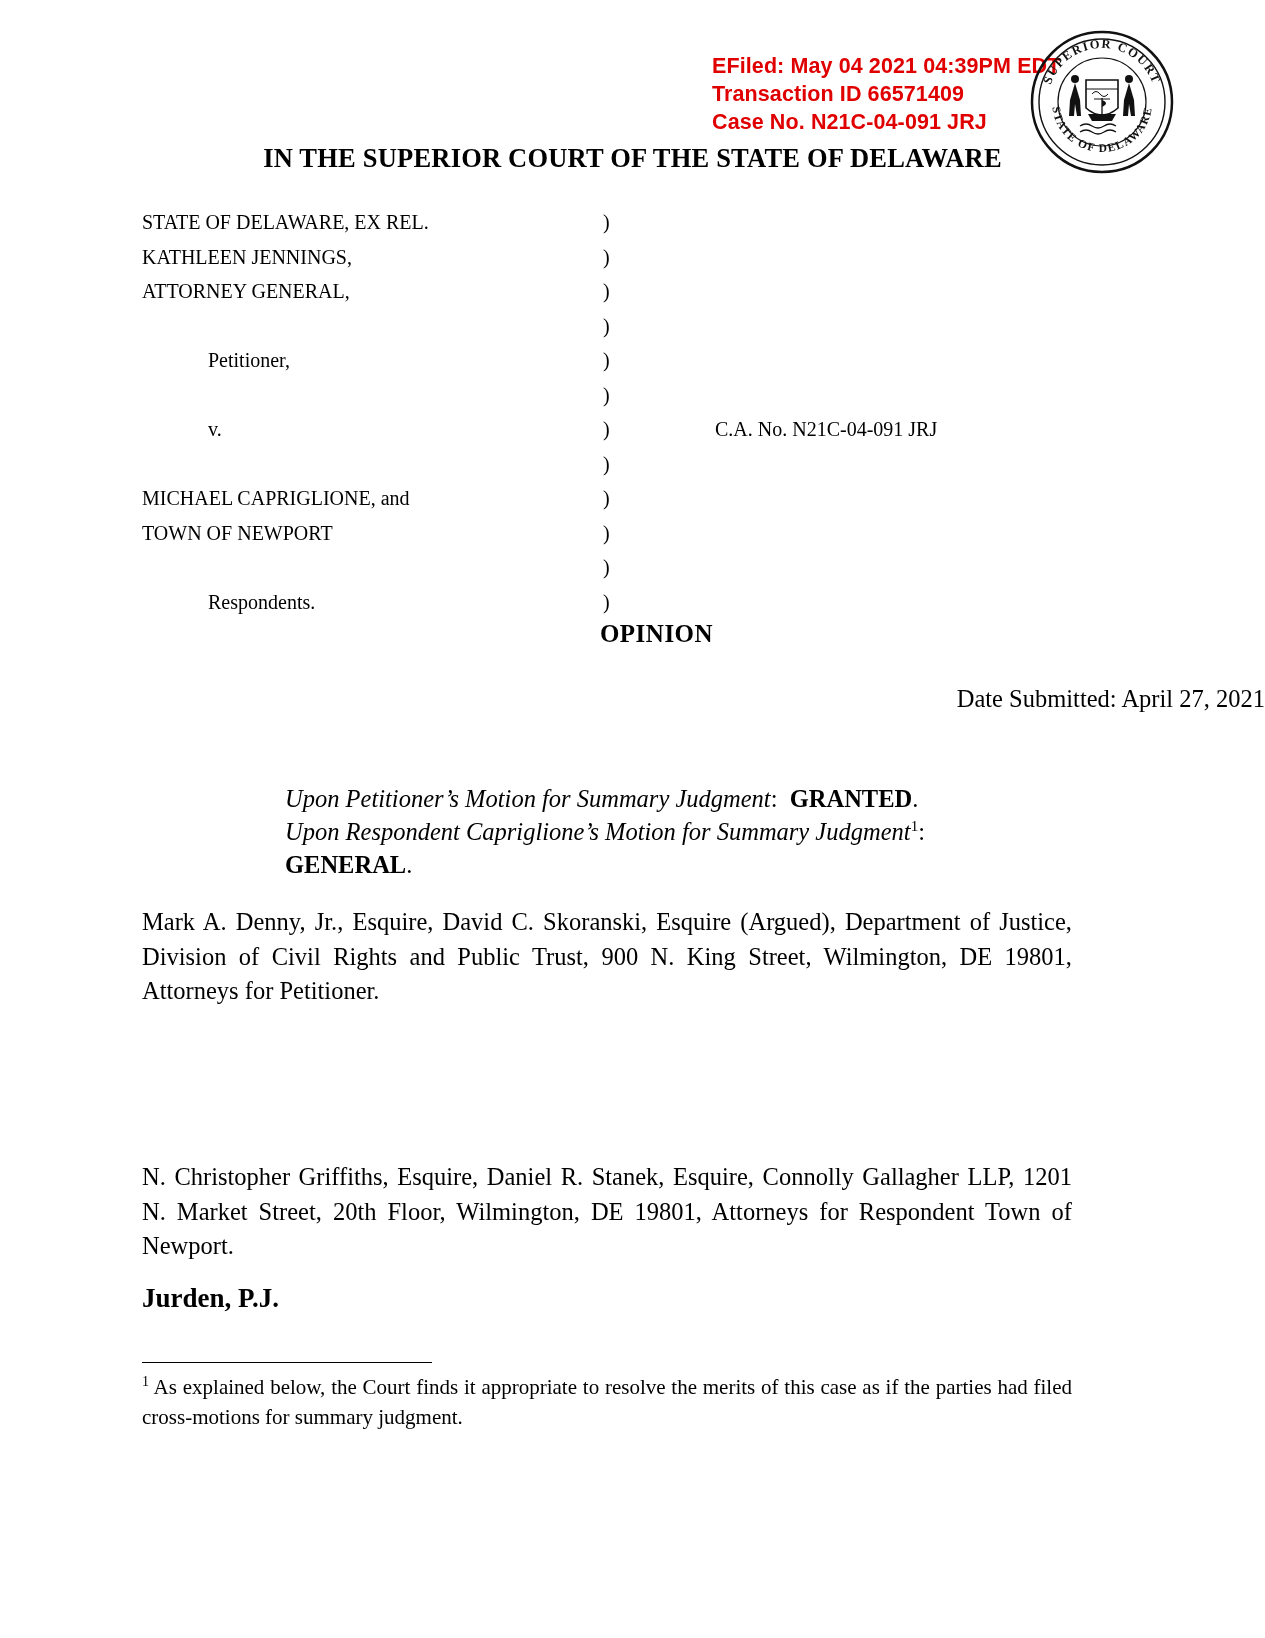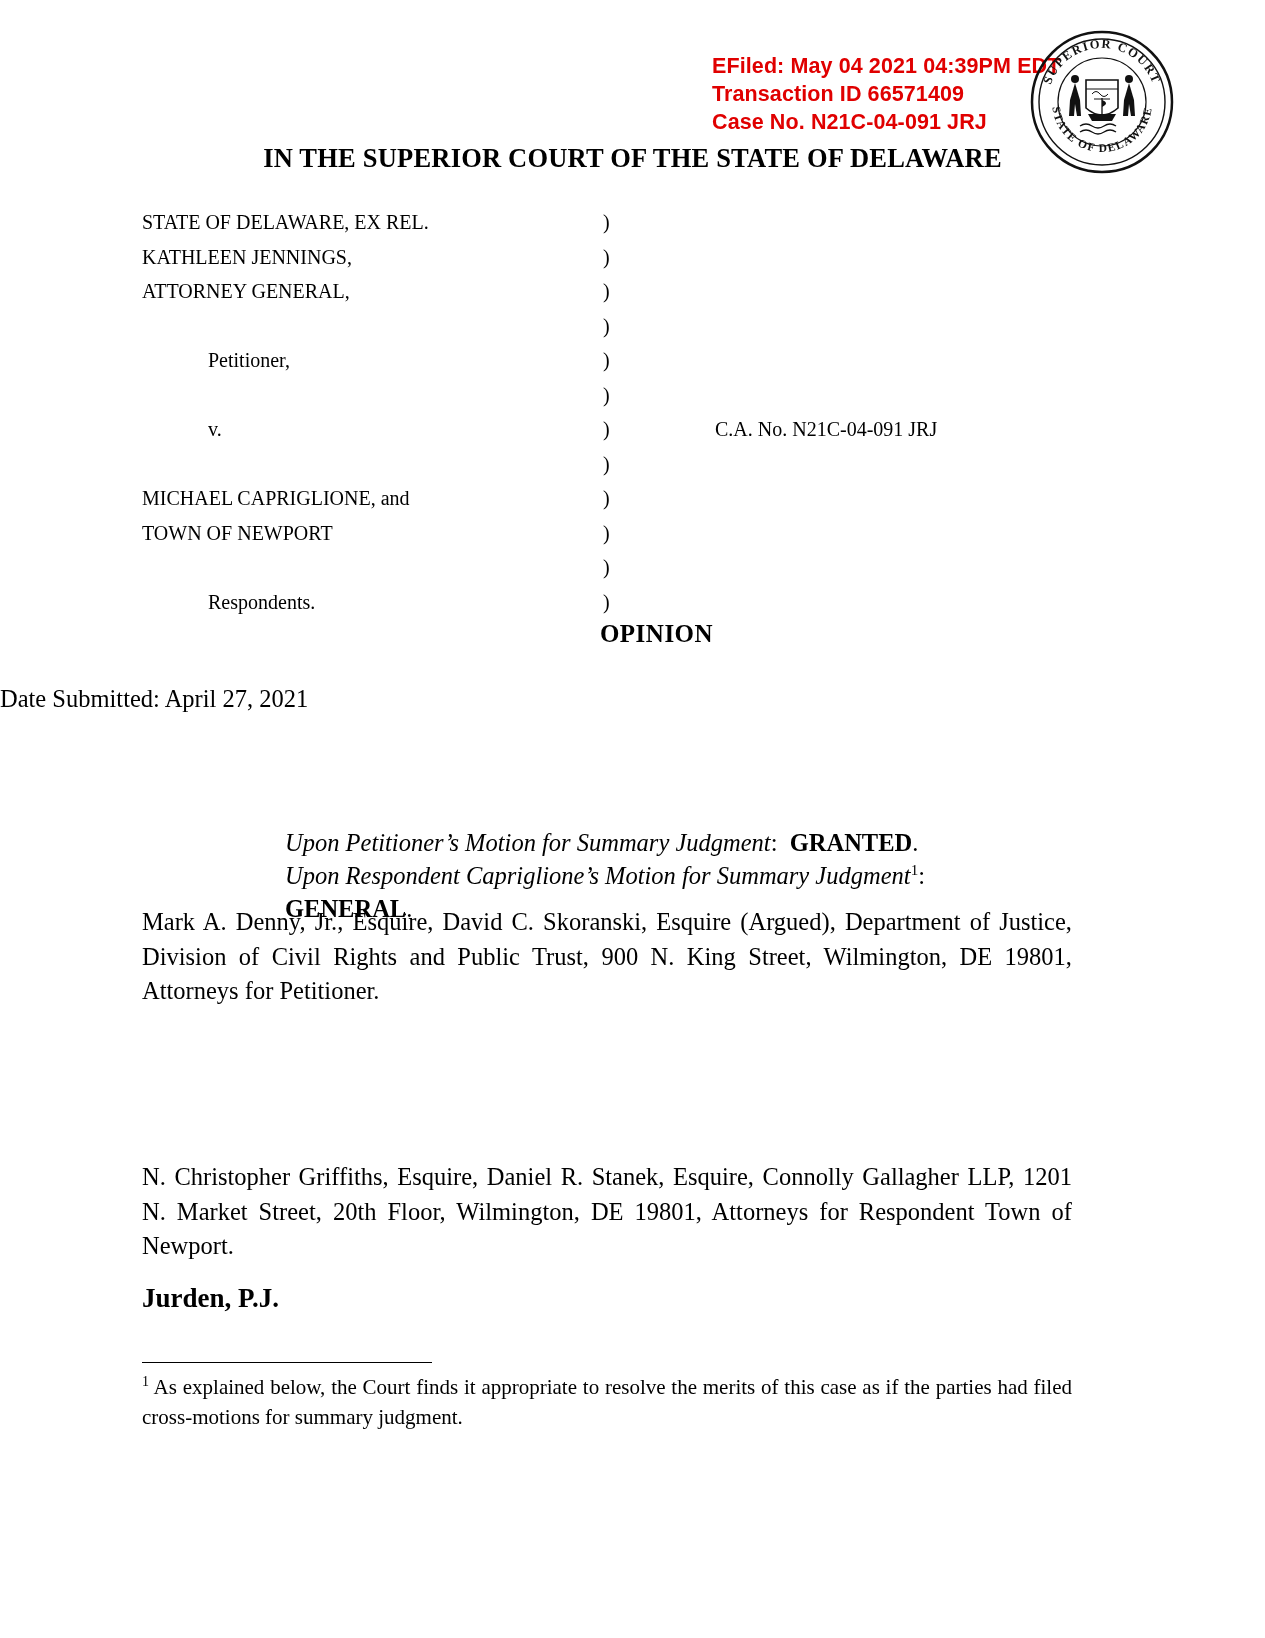--- a/index.html
+++ b/index.html
@@ -102,29 +102,29 @@
     letter-spacing: 0.5px;
     margin-left: 24px;
   }
 
   
   .dates {
     position: absolute;
     top: 682px;
     left: 0;
     width: 1265px;
-    text-align: left;
+    text-align: right;
     font-size: 24.5px;
     line-height: 33px;
   }
 
   
   .disposition {
     position: absolute;
-    top: 826px;
+    top: 782px;
     left: 285px;
     width: 830px;
     font-size: 24.5px;
     line-height: 33px;
   }
   .disposition i { font-style: italic; }
   .disposition b { font-weight: bold; }
   .disposition sup {
     font-size: 15px;
     vertical-align: super;

